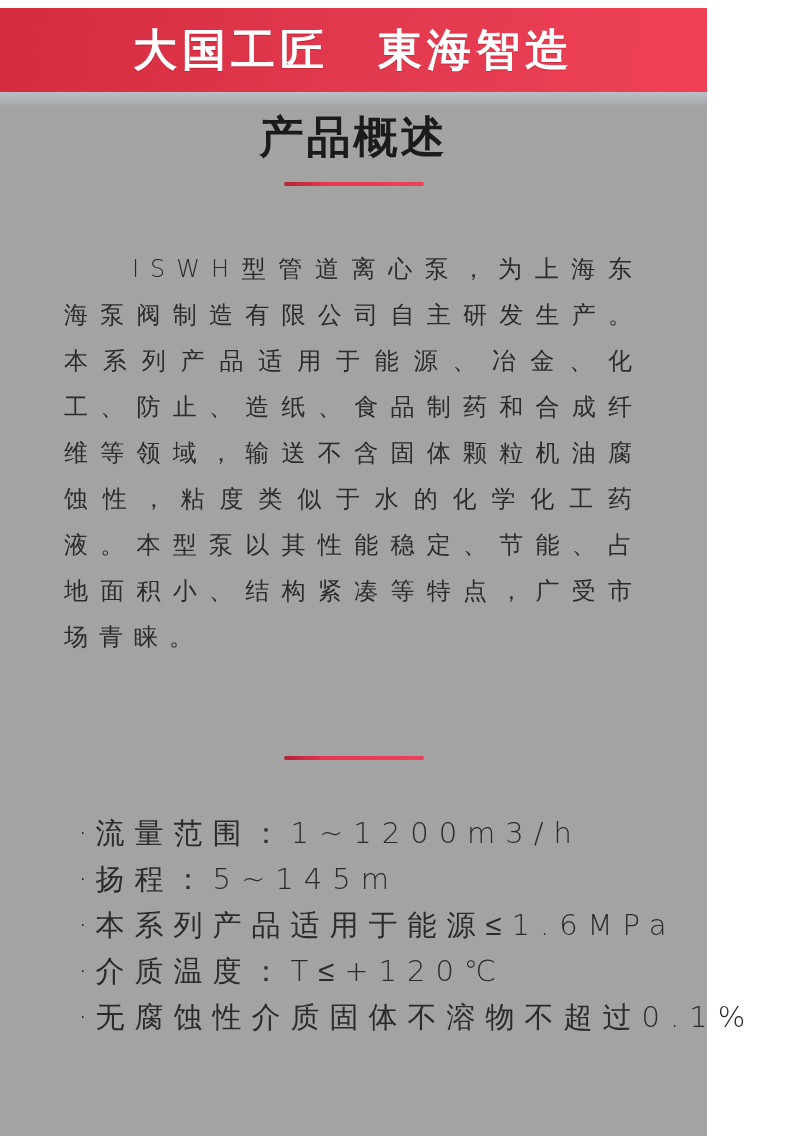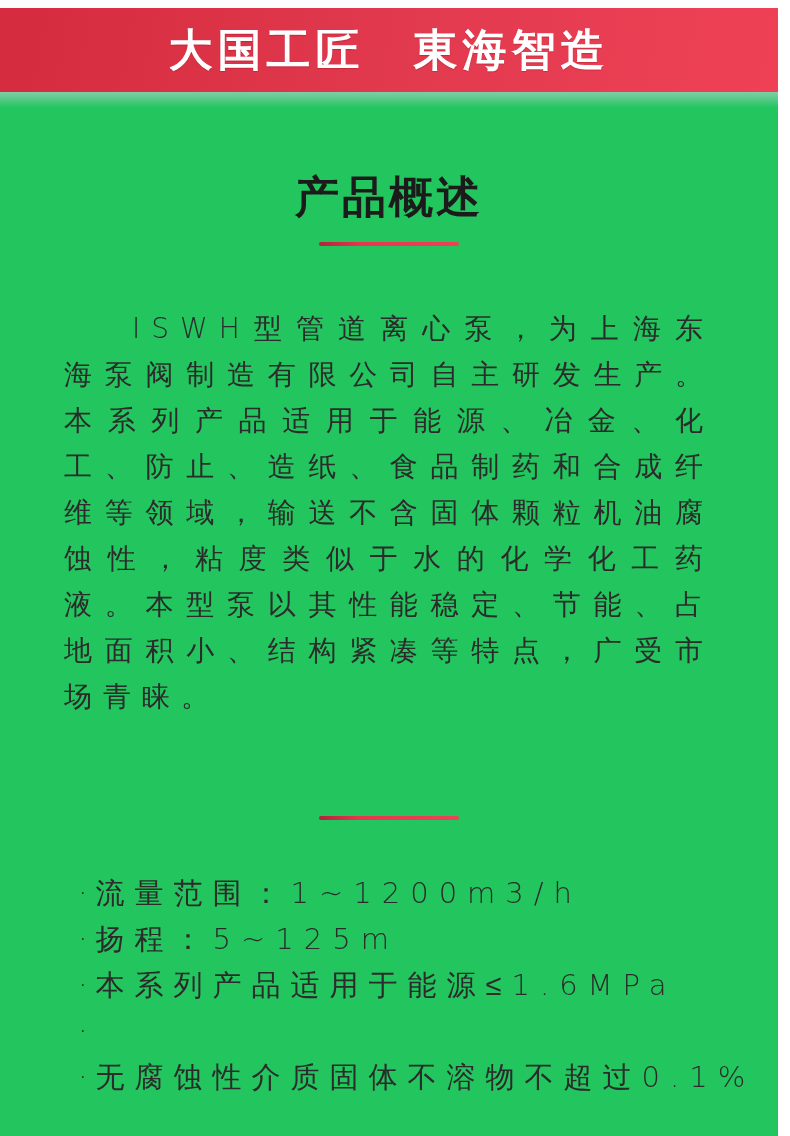--- a/index.html
+++ b/index.html
@@ -8,23 +8,23 @@
       padding: 0;
       background: #ffffff;
     }
     body {
       width: 790px;
       height: 1136px;
       font-family: "Liberation Sans", sans-serif;
       overflow: hidden;
     }
     .page {
-      width: 778px;
+      width: 707px;
       height: 1136px;
-      background: #22c55e;
+      background: #a3a3a3;
     }
     
     .banner-topgap {
       height: 8px;
       background: #fbfdfe;
     }
     .banner {
       height: 84px;
       width: 100%;
       background: linear-gradient(100deg, #d52b3e 0%, #e23a4f 55%, #ef4156 100%);
@@ -43,42 +43,42 @@
       white-space: nowrap;
     }
     .banner-shadow {
       height: 16px;
       background: linear-gradient(rgba(203,213,227,0.55), rgba(255,255,255,0));
     }
     
     .sec-title-wrap {
       text-align: center;
     }
-    .sec-title-wrap.first { margin-top: 60px; }
+    .sec-title-wrap.first { }
     .sec-title-wrap.second { margin-top: 96px; }
     .sec-title {
       margin: 0;
       font-size: 44px;
       font-weight: 800;
       color: #1b1b1b;
       letter-spacing: 3px;
       font-family: "Liberation Sans", sans-serif;
       white-space: nowrap;
     }
     .title-underline {
       width: 140px;
       height: 4px;
       margin: 15px auto 0 auto;
       background: linear-gradient(90deg, #b22338, #e8364f 30%, #ee4156);
       border-radius: 2px;
     }
     
     .para {
       margin: 60px 64px 0 64px;
-      font-size: 28px;
+      font-size: 24px;
       line-height: 46px;
       letter-spacing: 11px;
       text-align: justify;
       text-indent: 68px;
       color: #2b2b2b;
       font-weight: 300;
       font-family: "DejaVu Sans", "Liberation Sans", sans-serif;
     }
     
     .cond-list {
@@ -129,28 +129,29 @@
     <div class="sec-title-wrap second">
       <div class="title-underline"></div>
     </div>
     <ul class="cond-list">
       <li>
         <span class="bullet-dot">·</span>
         <span>流量范围：1~1200m3/h</span>
       </li>
       <li>
         <span class="bullet-dot">·</span>
-        <span>扬程：5~125m</span>
+        <span>扬程：5~145m</span>
       </li>
       <li>
         <span class="bullet-dot">·</span>
         <span>本系列产品适用于能源≤1.6MPa</span>
       </li>
       <li>
         <span class="bullet-dot">·</span>
+        <span>介质温度：T≤+120℃</span>
       </li>
       <li>
         <span class="bullet-dot">·</span>
         <span>无腐蚀性介质固体不溶物不超过0.1%</span>
       </li>
     </ul>
   </section>
 
 </div>
 

